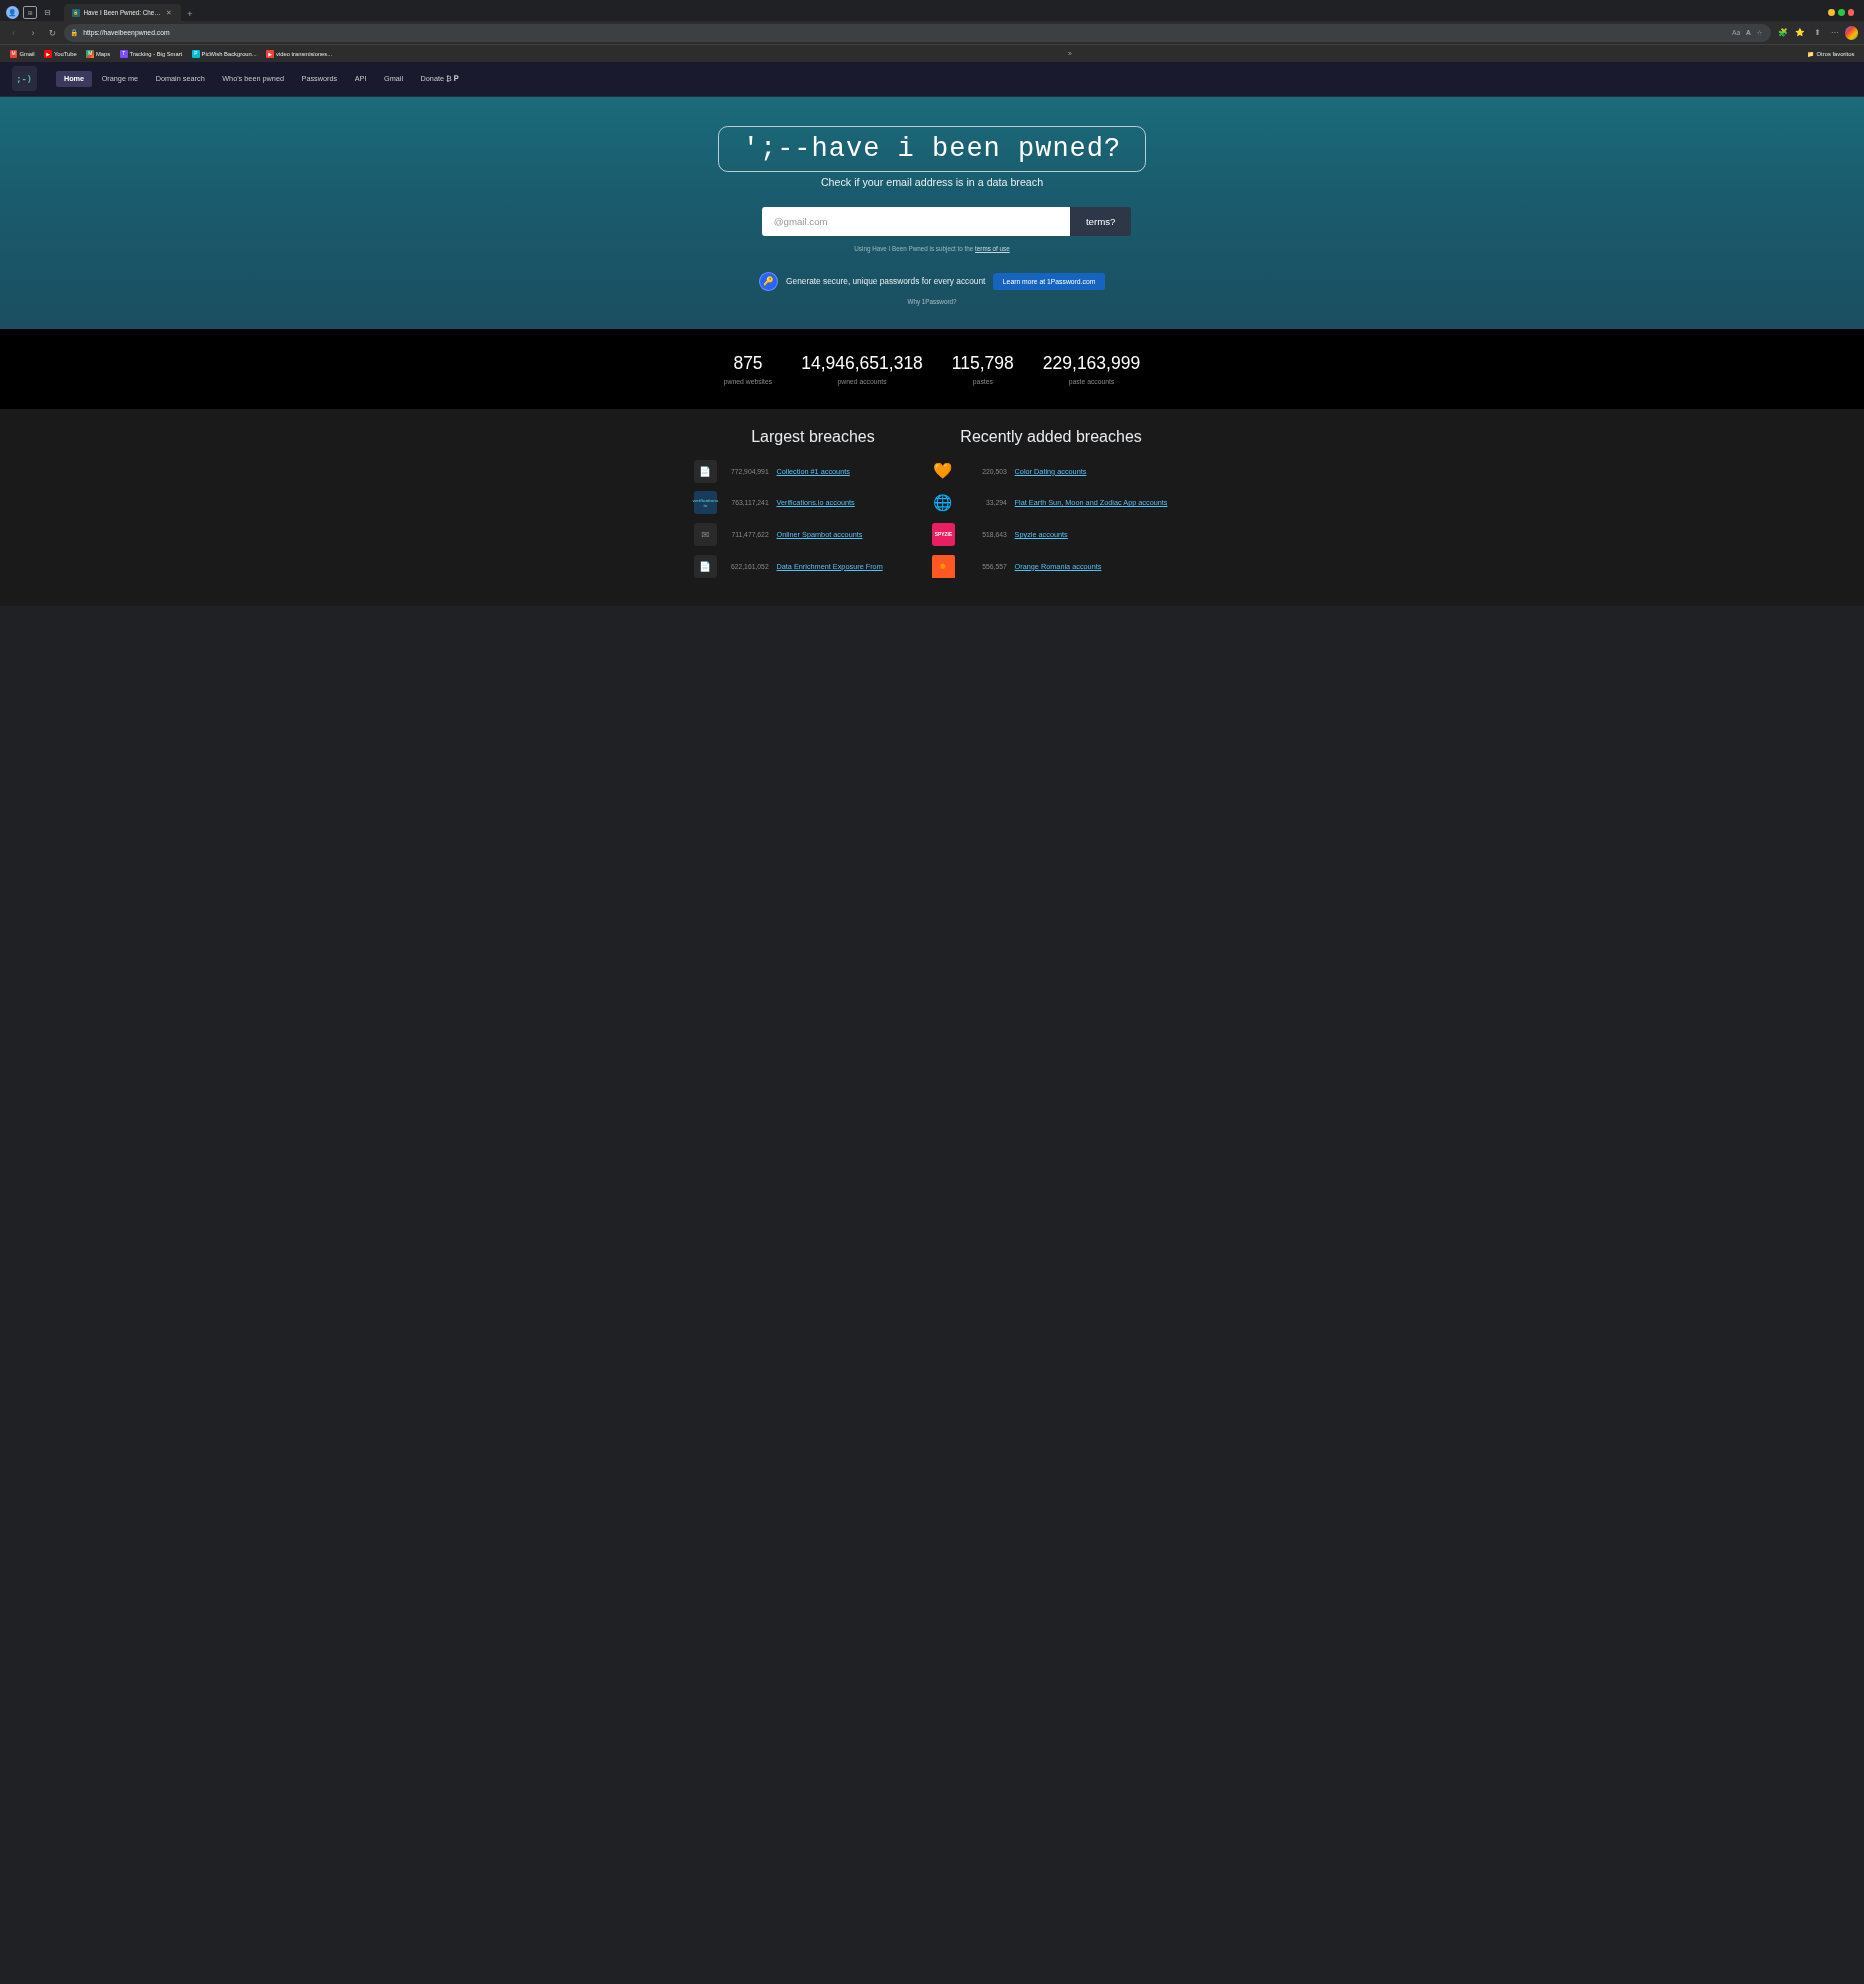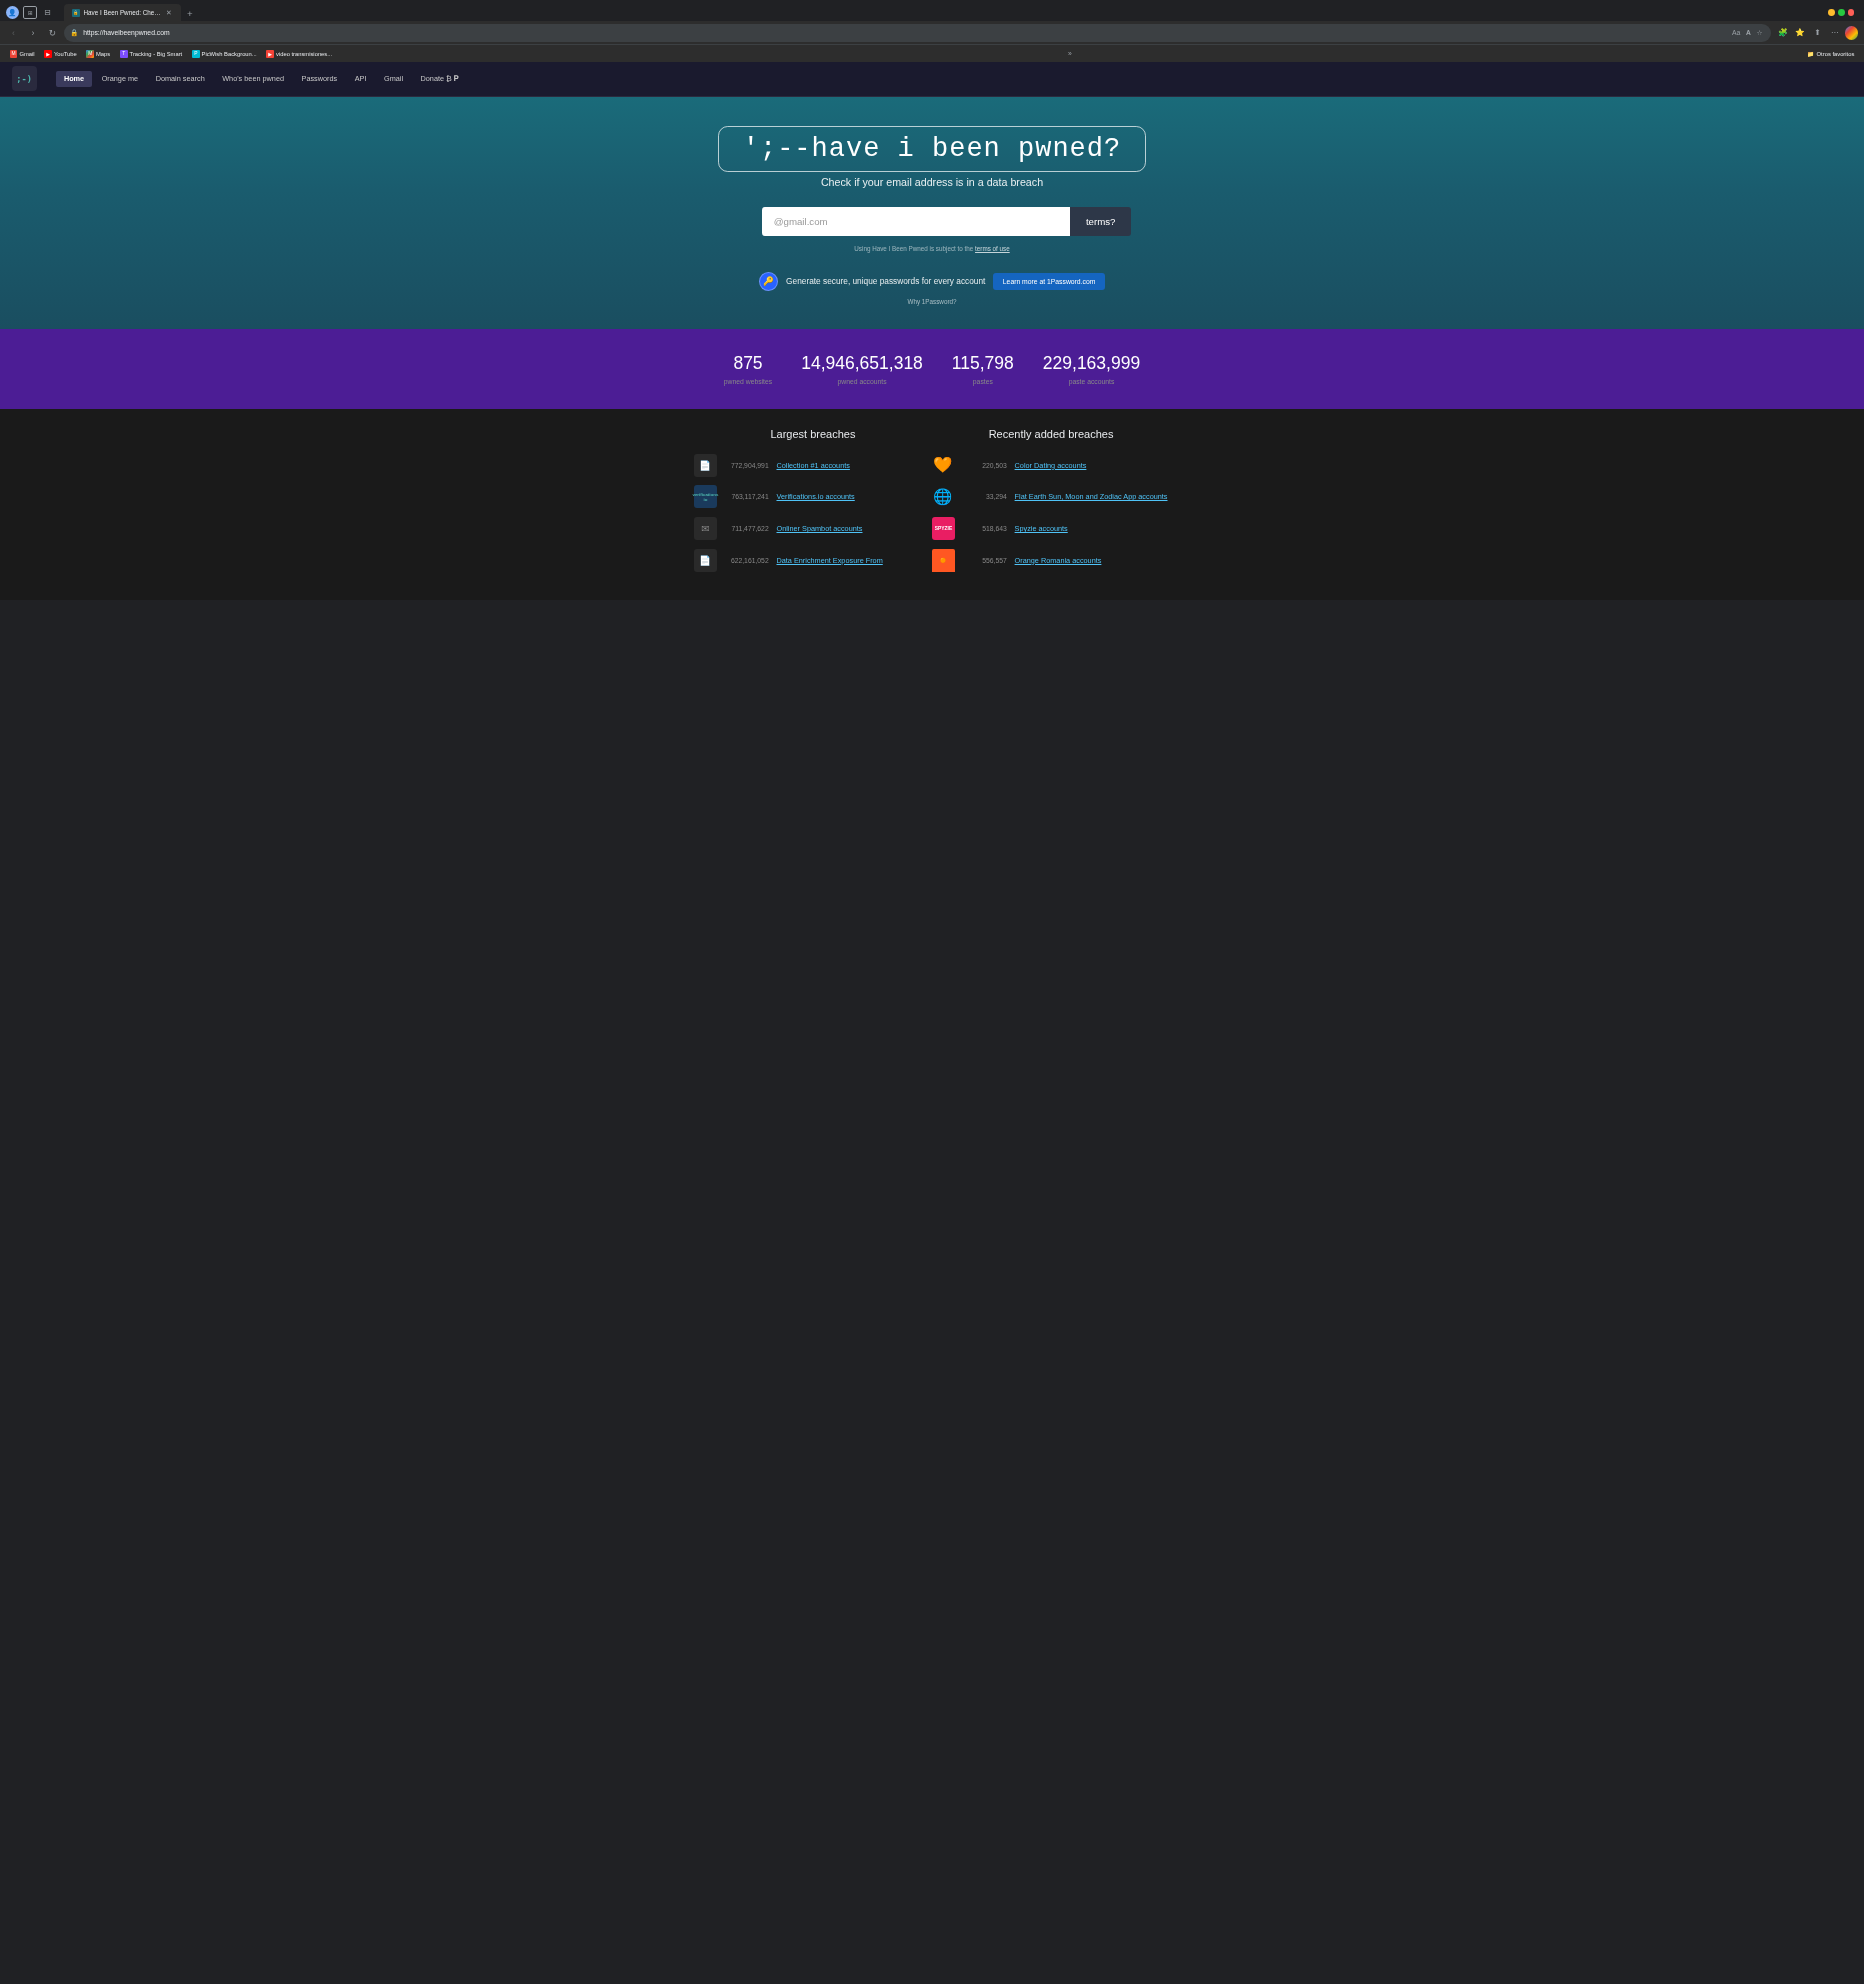--- a/index.html
+++ b/index.html
@@ -71,30 +71,30 @@
     .terms-text { color: rgba(255,255,255,0.55); font-size: 6.3px; margin-bottom: 19.4px; }
     .terms-link { color: rgba(255,255,255,0.75); text-decoration: underline; }
 
     .password-promo { display: flex; align-items: center; justify-content: center; gap: 7.8px; flex-wrap: wrap; }
     .promo-icon { width: 19.4px; height: 19.4px; border-radius: 50%; background: #2962ff; display: flex; align-items: center; justify-content: center; color: white; font-size: 8.7px; border: 1px solid rgba(255,255,255,0.3); }
     .promo-text { color: rgba(255,255,255,0.9); font-size: 8.3px; }
     .learn-more-btn { background: #1565c0; color: white; padding: 4.9px 9.7px; border-radius: 2.9px; font-size: 6.8px; cursor: pointer; border: none; white-space: nowrap; }
     .why-link { color: rgba(255,255,255,0.6); font-size: 6.3px; text-align: center; margin-top: 6.8px; cursor: pointer; }
 
     
-    .stats-section { background: #4c1d95; padding: 24px 9.7px; display: flex; justify-content: center; gap: 29px; flex-wrap: wrap; }
+    .stats-section { background: #000000; padding: 24px 9.7px; display: flex; justify-content: center; gap: 29px; flex-wrap: wrap; }
     .stat-item { text-align: center; }
     .stat-number { color: white; font-size: 17.5px; font-weight: 300; margin-bottom: 3.9px; }
     .stat-label { color: #888; font-size: 6.8px; }
 
     
     .content-wrapper { background: #1a1a1a; }
     .two-col { display: grid; grid-template-columns: 1fr 1fr; gap: 0; padding: 19.4px 19.4px; max-width: 515px; margin: 0 auto; }
 
-    .col-title { color: #e8eaed; font-size: 11px; font-weight: 300; margin-bottom: 13.6px; text-align: center; }
+    .col-title { color: #e8eaed; font-size: 16px; font-weight: 300; margin-bottom: 13.6px; text-align: center; }
     .breach-row { display: flex; align-items: center; gap: 7.8px; margin-bottom: 8.7px; }
     .breach-row-icon { width: 23px; height: 23px; border-radius: 2.9px; flex-shrink: 0; display: flex; align-items: center; justify-content: center; font-size: 9.7px; }
     .breach-row-count { color: #888; font-size: 6.8px; min-width: 44px; text-align: right; }
     .breach-row-name { color: #4fc3f7; font-size: 7.3px; text-decoration: underline; cursor: pointer; }
 
     
     .crypto-icon { font-size: 7.8px; }
   </style>
 </head>
 <body>

